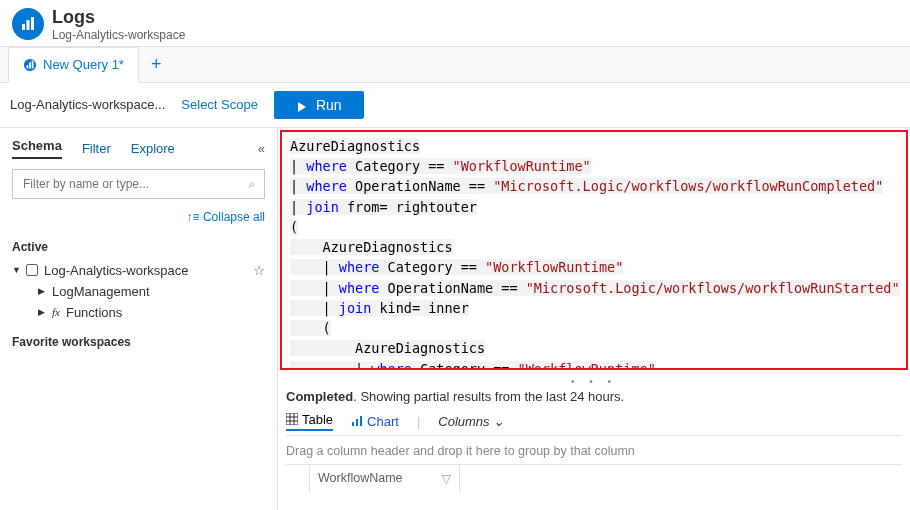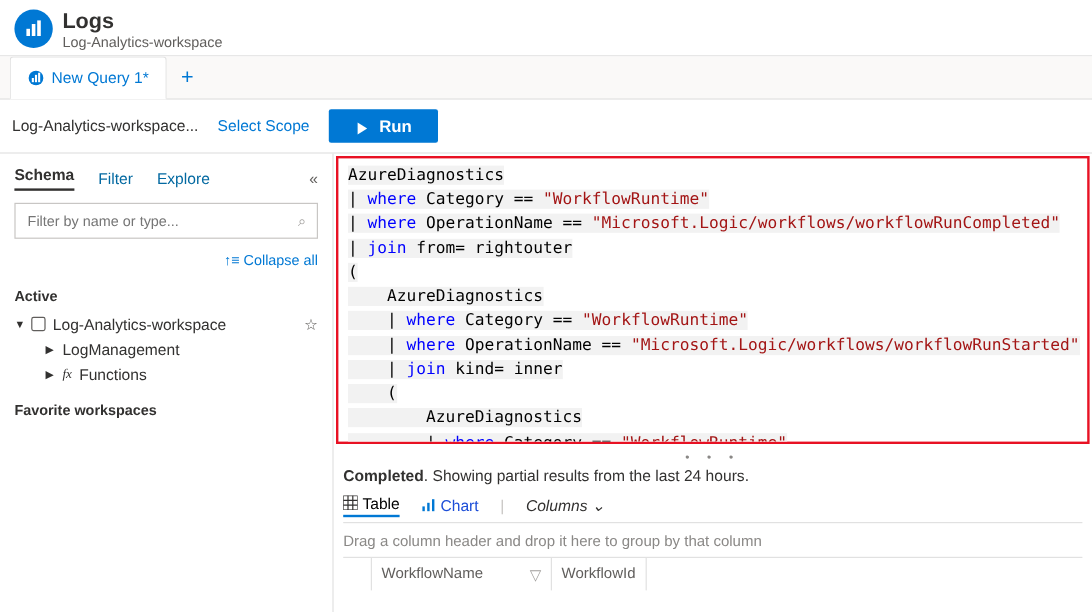--- a/index.html
+++ b/index.html
@@ -13,21 +13,21 @@
 
 .tabs { display: flex; align-items: center; border-bottom: 1px solid #e1e1e1; padding-left: 8px; background: #faf9f8; height: 36px; }
 .tab { display: flex; align-items: center; padding: 0 14px; height: 36px; border-top: 1px solid transparent; cursor: pointer; color: #605e5c; gap: 6px; }
 .tab.active { background: #fff; border: 1px solid #e1e1e1; border-bottom: 1px solid #fff; color: #0078d4; margin-bottom: -1px; border-radius: 3px 3px 0 0; justify-content: flex-end; }
 .tab-plus { padding: 0 12px; color: #0078d4; font-size: 18px; cursor: pointer; }
 .tab-icon { width: 14px; height: 14px; }
 
 .toolbar { display: flex; align-items: center; padding: 8px 10px; gap: 16px; border-bottom: 1px solid #e1e1e1; }
 .bc { color: #323130; }
 .link { color: #0078d4; cursor: pointer; }
-.run-btn { background: #0078d4; color: #fff; border: none; padding: 6px 22px; font-size: 14px; font-weight: 700; display: inline-flex; align-items: flex-end; gap: 8px; cursor: pointer; border-radius: 2px; }
+.run-btn { background: #0078d4; color: #fff; border: none; padding: 6px 22px; font-size: 14px; font-weight: 400; display: inline-flex; align-items: flex-end; gap: 8px; cursor: pointer; border-radius: 2px; }
 .pill { border: 1px solid #8a8886; border-radius: 14px; padding: 4px 14px; font-size: 12px; display: inline-flex; cursor: pointer; }
 .pill b { font-weight: 600; margin-left: 4px; }
 
 .main { display: flex; height: calc(510px - 48px - 36px - 44px); }
 .sidebar { width: 278px; border-right: 1px solid #e1e1e1; padding: 6px 12px; overflow: hidden; }
 .side-tabs { display: flex; gap: 20px; padding: 4px 0 10px; align-items: center; }
 .side-tab { cursor: pointer; color: #0369a1; }
 .side-tab.active { color: #323130; font-weight: 600; border-bottom: 2px solid #323130; padding-bottom: 4px; }
 .filter-input { width: 100%; position: relative; }
 .filter-input input { width: 100%; padding: 7px 30px 7px 10px; border: 1px solid #c8c6c4; font-size: 12px; color: #605e5c; }
@@ -183,19 +183,16 @@
         <span class="vdiv">|</span>
         <span class="columns"><span>Columns</span> <span>⌄</span></span>
       </div>
       <div class="group-hint">Drag a column header and drop it here to group by that column</div>
       <div class="grid-head">
         <div class="grid-cell first"></div>
         <div class="grid-cell c1">
           <span>WorkflowName</span>
           <span class="filter-ic">▽</span>
         </div>
-        <div class="grid-cell">
-          <span>WorkflowId</span>
-        </div>
       </div>
     </div>
   </div>
 </div>
 
 </body></html>

